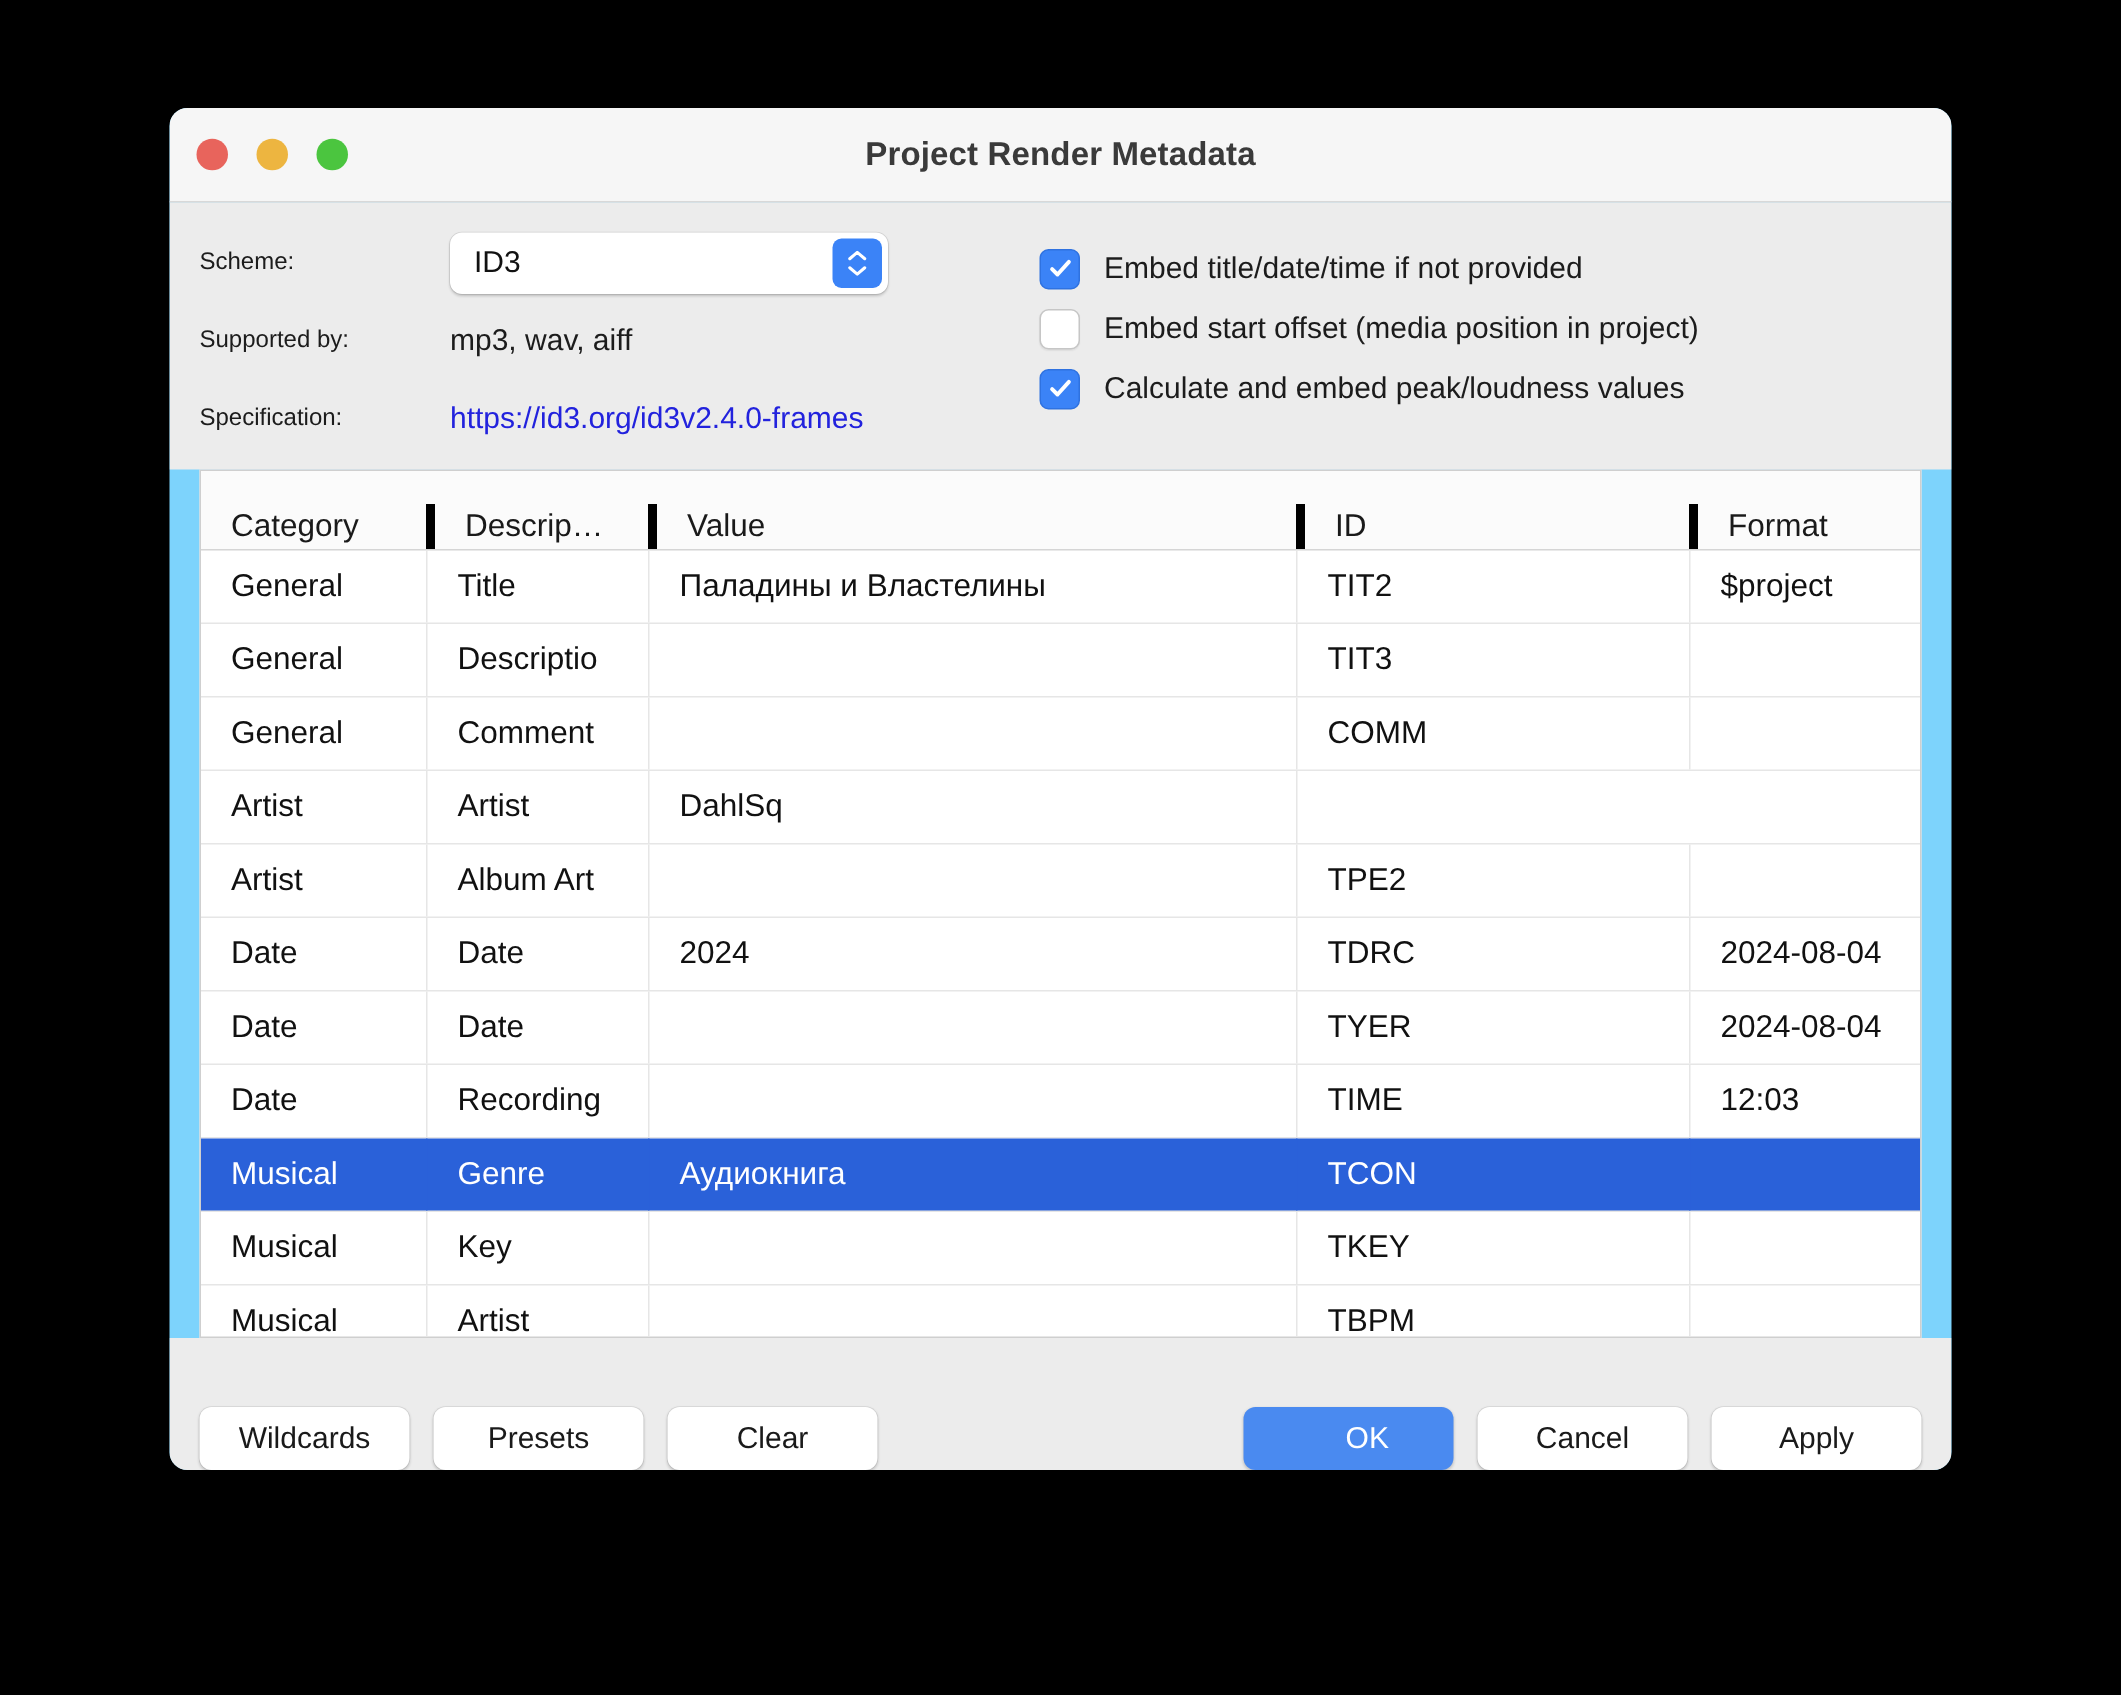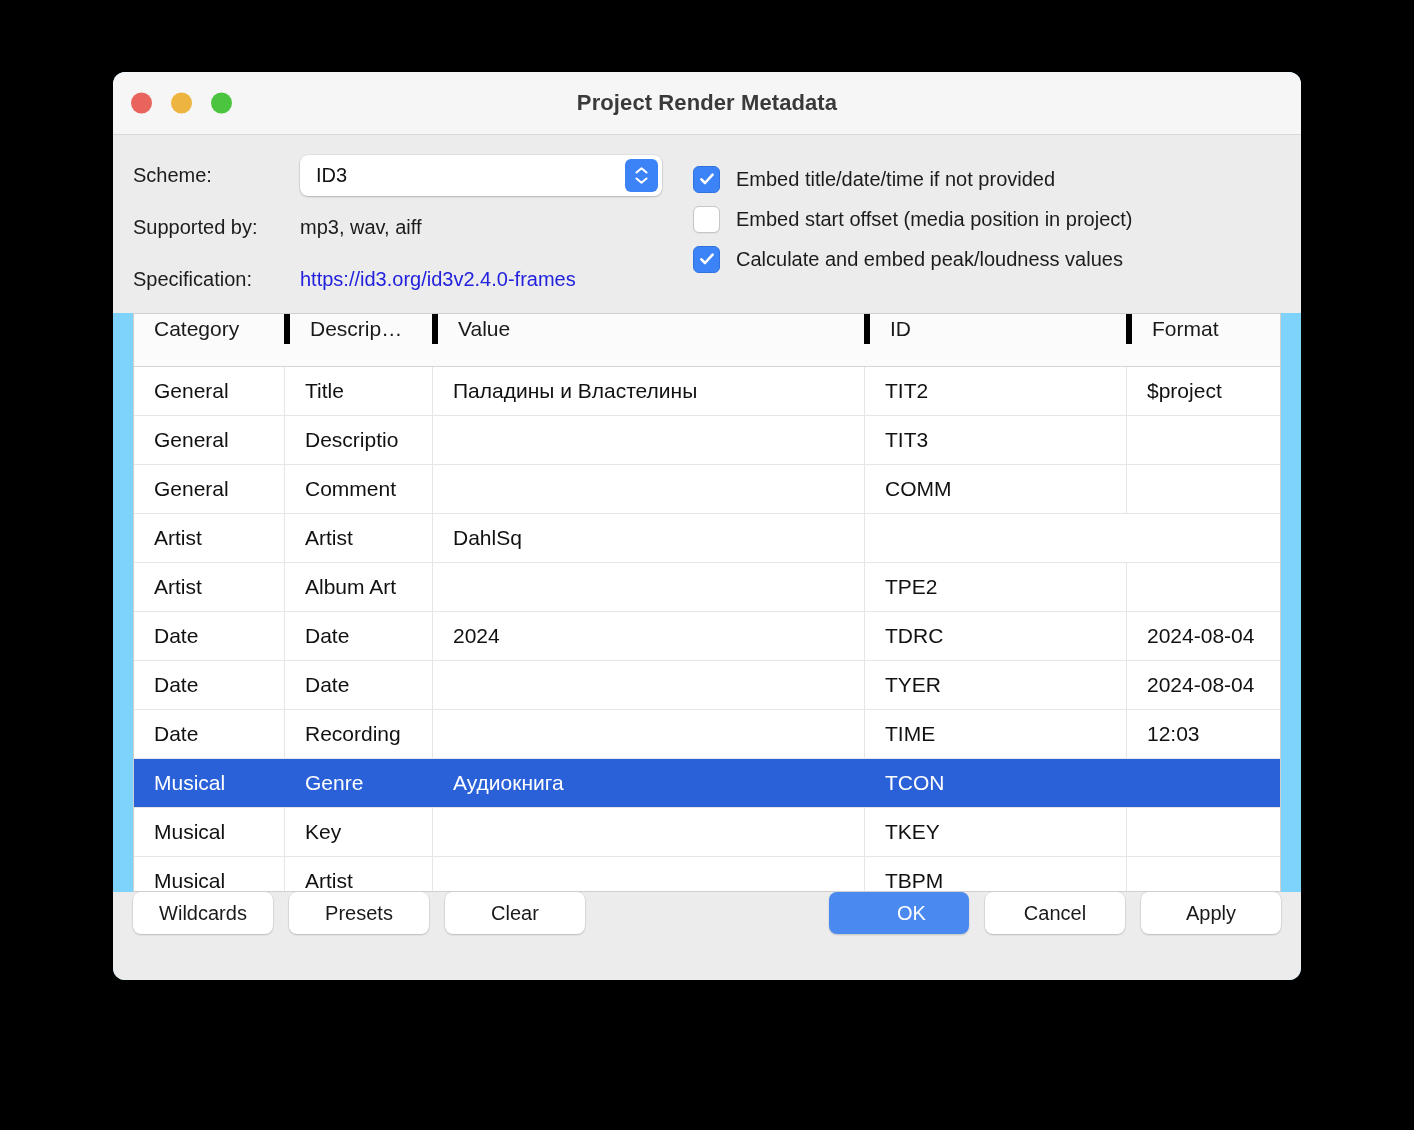--- a/index.html
+++ b/index.html
@@ -84,29 +84,29 @@
   }
   .opt-row {
     display: flex;
     align-items: center;
     margin-bottom: 16px;
     height: 36px;
   }
   .opt-row:last-child { margin-bottom: 0; }
 
   .opt-label {
-    font-size: 20px;
+    font-size: 16px;
     color: #1c1c1c;
     width: 167px;
     flex: 0 0 167px;
   }
 
   .select-wrap {
     position: relative;
-    width: 362px;
+    width: 292px;
     height: 41px;
     background: #ffffff;
     border-radius: 8px;
     box-shadow: 0 1px 2px rgba(0,0,0,0.20), 0 0 0 0.5px rgba(0,0,0,0.10);
     display: flex;
     align-items: center;
   }
   .select-value {
     font-size: 20px;
     color: #111;
@@ -183,21 +183,21 @@
     background: #ffffff;
     border: 1px solid #cfcfcf;
     overflow: hidden;
     position: relative;
   }
   .thead {
     display: flex;
     height: 52px;
     background: #fbfbfb;
     border-bottom: 1px solid #d5d5d5;
-    align-items: flex-start;
+    align-items: flex-end;
   }
   .th {
     font-size: 21px;
     color: #1a1a1a;
     padding-left: 20px;
     box-sizing: border-box;
     height: 30px;
     line-height: 30px;
     white-space: nowrap;
     overflow: hidden;
@@ -234,21 +234,21 @@
   .c1 { width: 148px; flex: 0 0 148px; }
   .c2 { width: 432px; flex: 0 0 432px; }
   .c3 { width: 262px; flex: 0 0 262px; }
   .c4 { width: 160px; flex: 0 0 160px; }
 
   
   .footer {
     flex: 0 0 auto;
     height: 88px;
     display: flex;
-    align-items: flex-start;
+    align-items: flex-end;
     padding: 0 20px;
     background: #ececec;
   }
   .btn {
     height: 42px;
     min-width: 140px;
     border-radius: 8px;
     background: #ffffff;
     box-shadow: 0 1px 2px rgba(0,0,0,0.18), 0 0 0 0.5px rgba(0,0,0,0.08);
     font-size: 20px;

